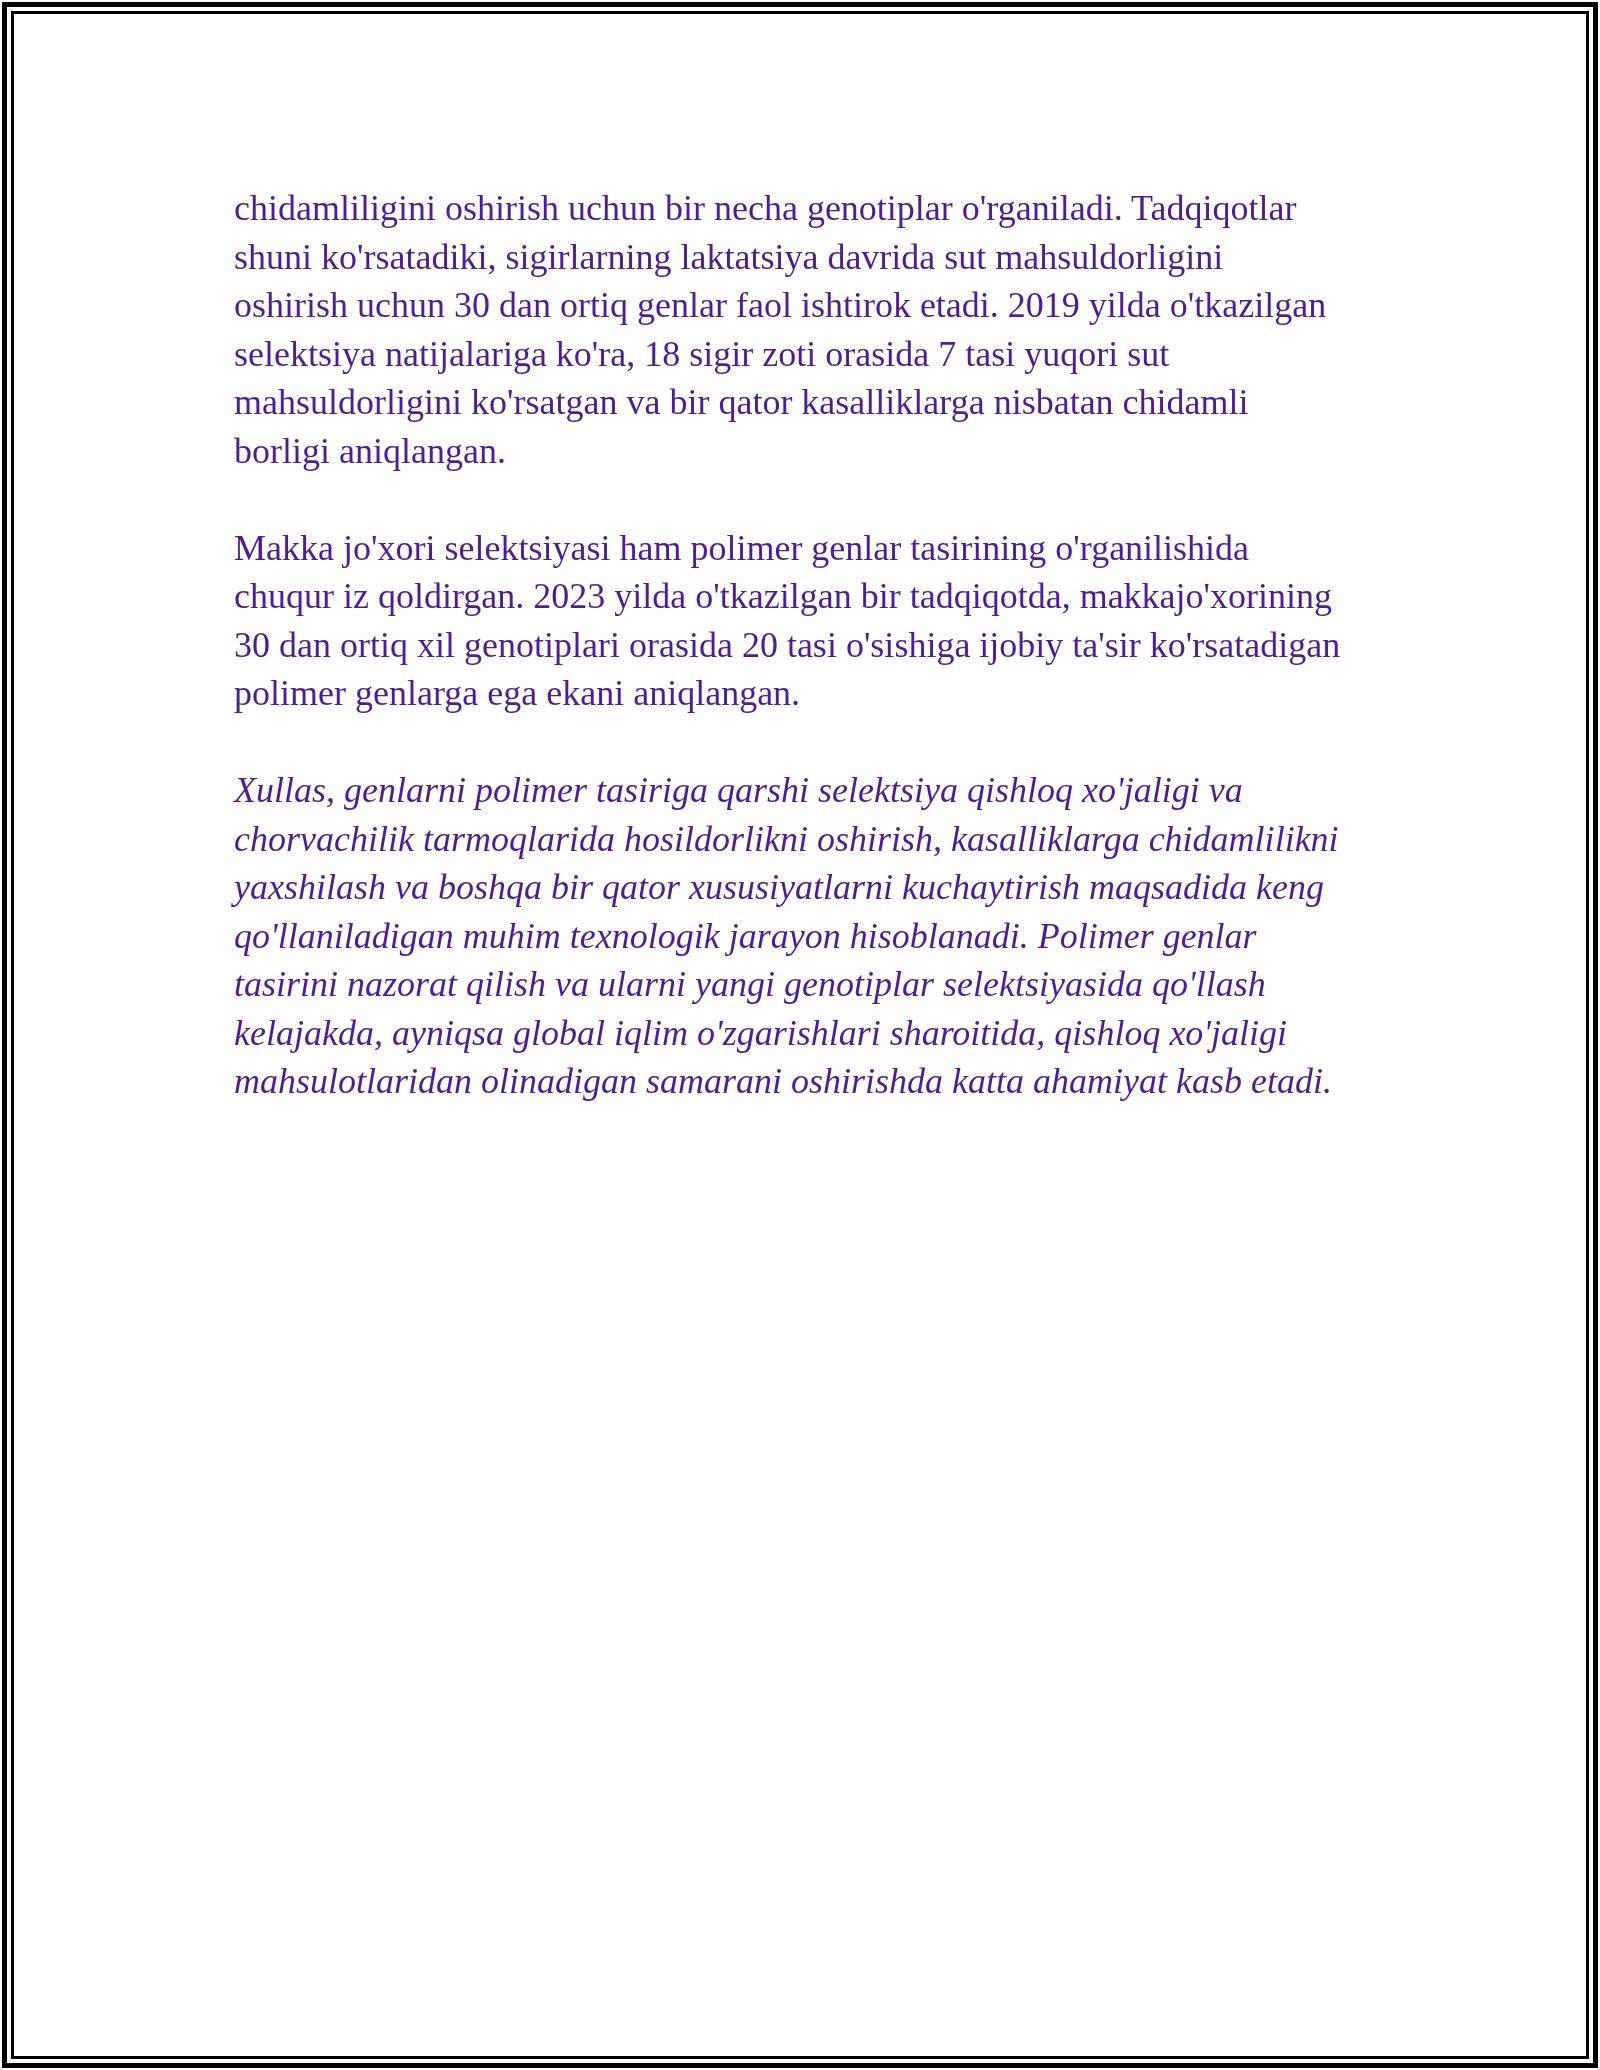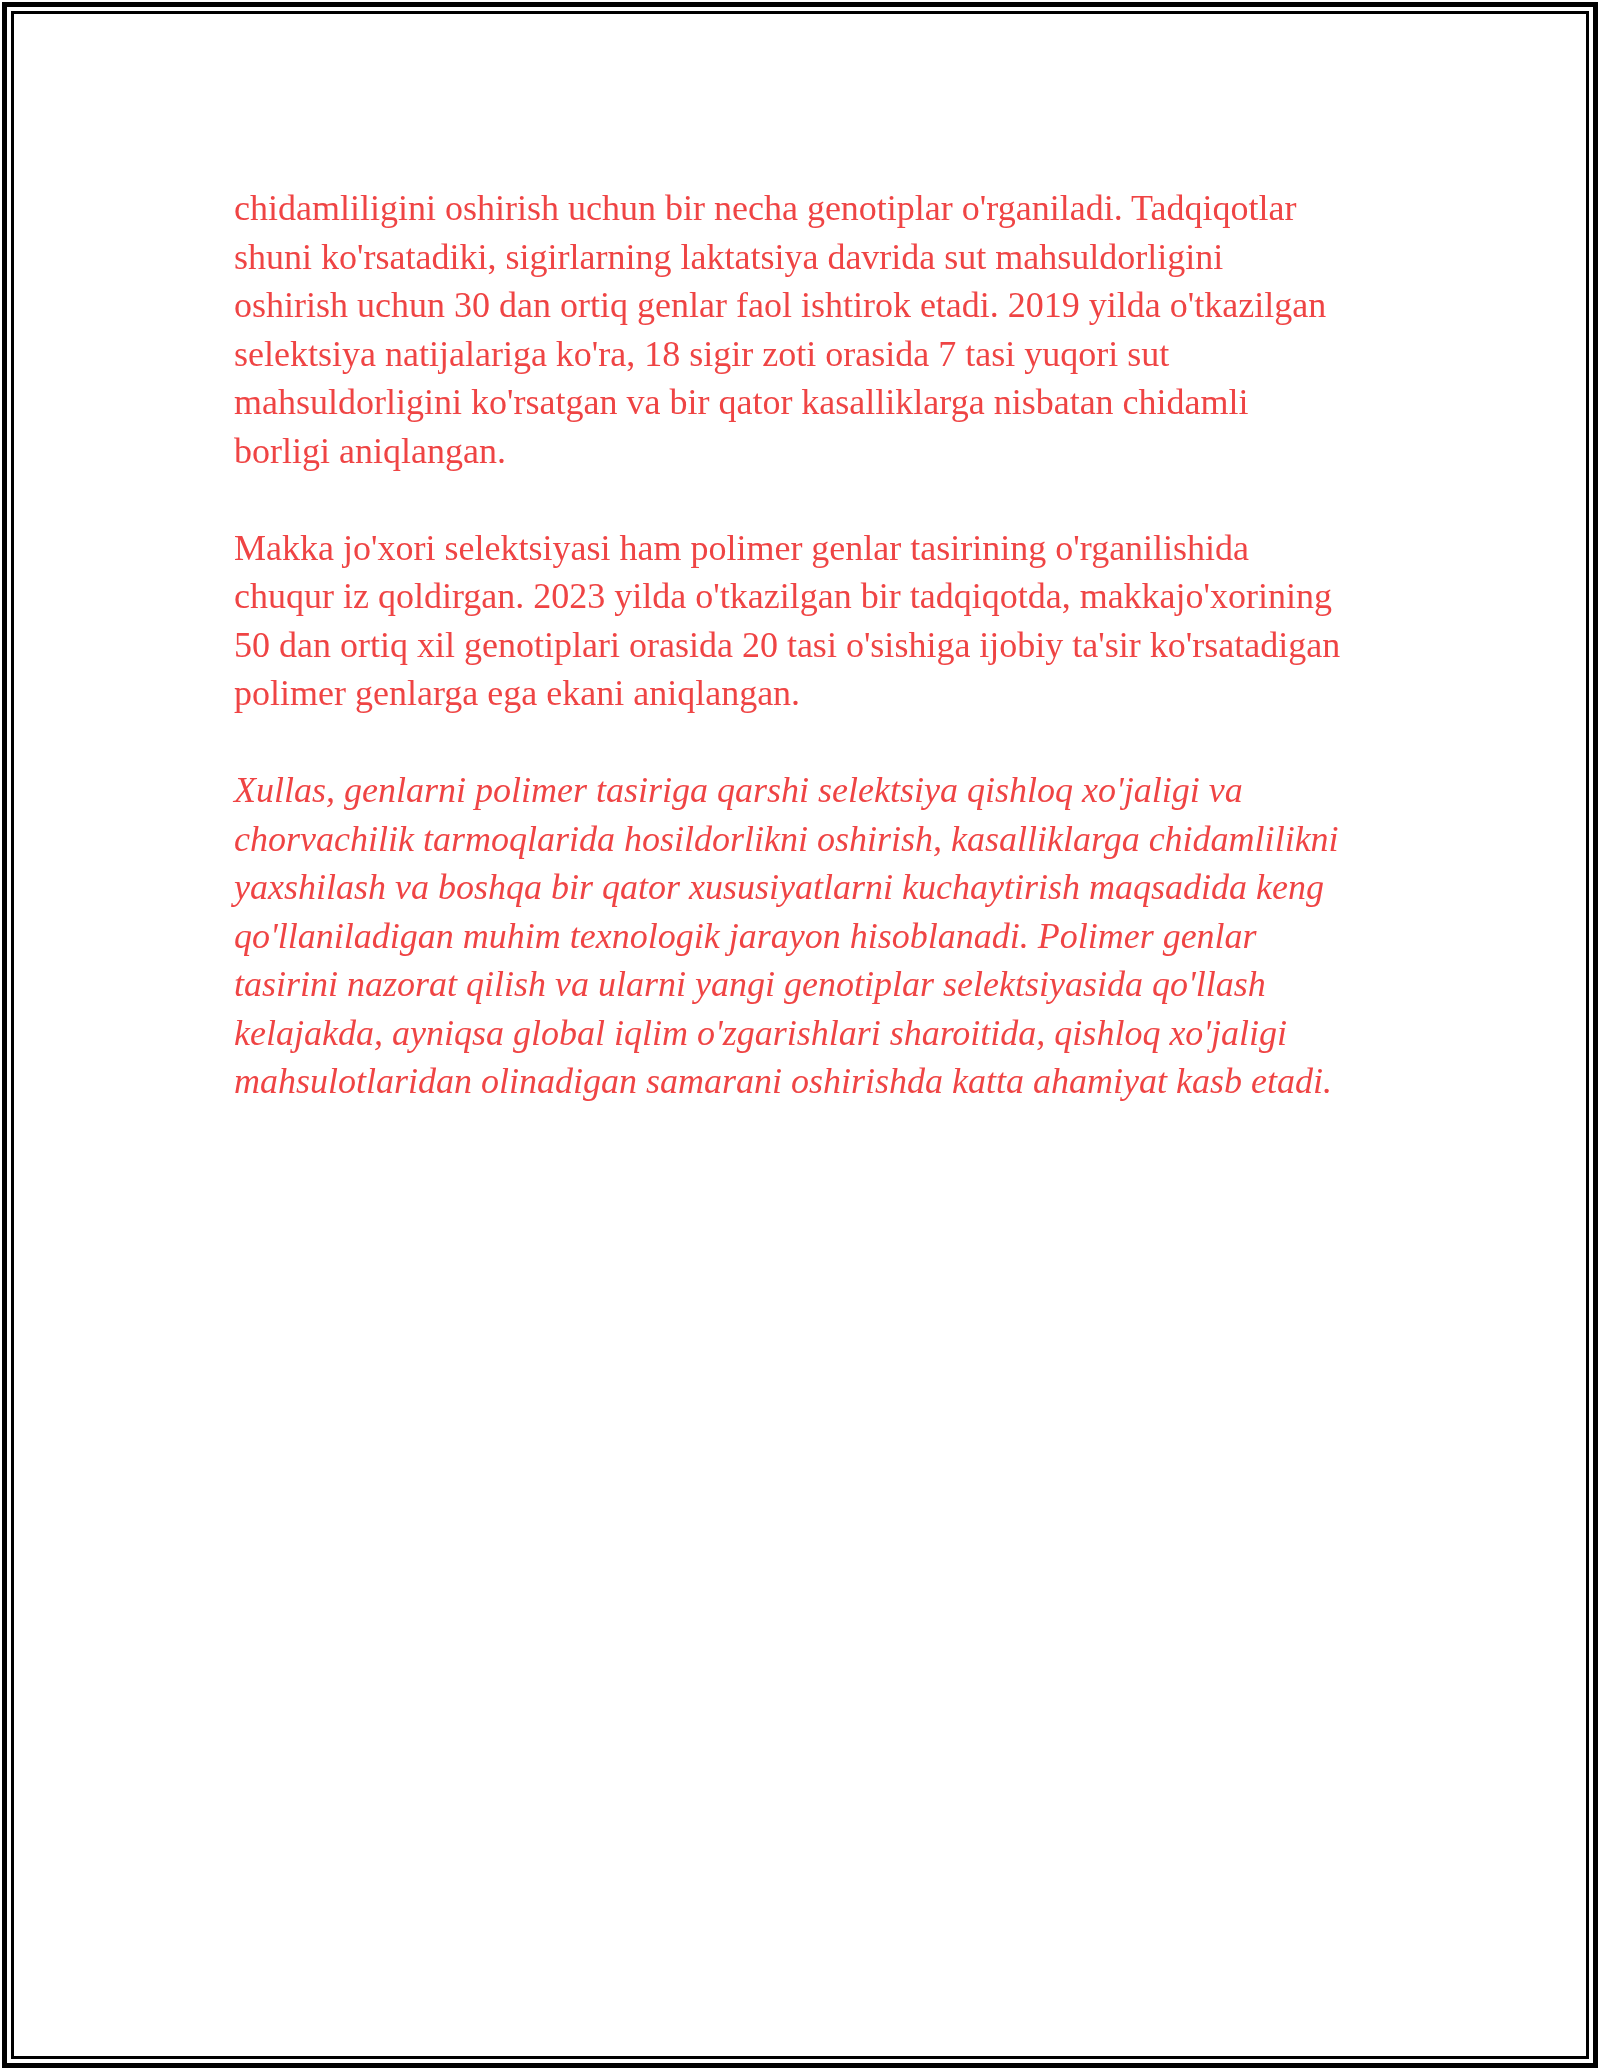--- a/index.html
+++ b/index.html
@@ -24,21 +24,21 @@
     position: absolute;
     inset: 11px;
     border: 3px solid #000000;
     pointer-events: none;
   }
   .doc-content {
     position: absolute;
     left: 234px;
     top: 184px;
     width: 1160px;
-    color: #ef4444;
+    color: #4c1d95;
     font-size: 36px;
     line-height: 48.5px;
     text-align: left;
   }
   .doc-content p {
     margin: 0 0 48.5px 0;
     white-space: pre-line; 
   }
   .doc-content p:last-child {
     margin-bottom: 0;
@@ -53,21 +53,21 @@
 
 <div class="doc-content">
   <p>chidamliligini oshirish uchun bir necha genotiplar o'rganiladi. Tadqiqotlar
 shuni ko'rsatadiki, sigirlarning laktatsiya davrida sut mahsuldorligini
 oshirish uchun 30 dan ortiq genlar faol ishtirok etadi. 2019 yilda o'tkazilgan
 selektsiya natijalariga ko'ra, 18 sigir zoti orasida 7 tasi yuqori sut
 mahsuldorligini ko'rsatgan va bir qator kasalliklarga nisbatan chidamli
 borligi aniqlangan.</p>
   <p>Makka jo'xori selektsiyasi ham polimer genlar tasirining o'rganilishida
 chuqur iz qoldirgan. 2023 yilda o'tkazilgan bir tadqiqotda, makkajo'xorining
-50 dan ortiq xil genotiplari orasida 20 tasi o'sishiga ijobiy ta'sir ko'rsatadigan
+30 dan ortiq xil genotiplari orasida 20 tasi o'sishiga ijobiy ta'sir ko'rsatadigan
 polimer genlarga ega ekani aniqlangan.</p>
   <p>Xullas, genlarni polimer tasiriga qarshi selektsiya qishloq xo'jaligi va
 chorvachilik tarmoqlarida hosildorlikni oshirish, kasalliklarga chidamlilikni
 yaxshilash va boshqa bir qator xususiyatlarni kuchaytirish maqsadida keng
 qo'llaniladigan muhim texnologik jarayon hisoblanadi. Polimer genlar
 tasirini nazorat qilish va ularni yangi genotiplar selektsiyasida qo'llash
 kelajakda, ayniqsa global iqlim o'zgarishlari sharoitida, qishloq xo'jaligi
 mahsulotlaridan olinadigan samarani oshirishda katta ahamiyat kasb etadi.</p>
 </div>
 

